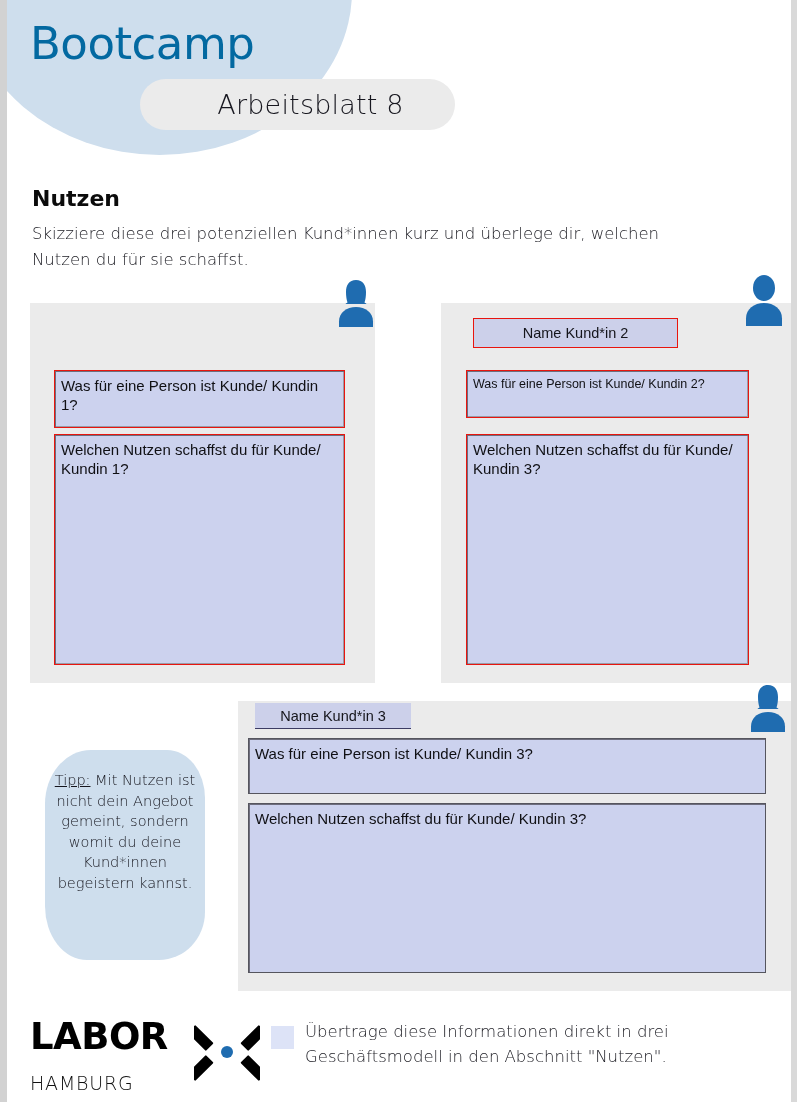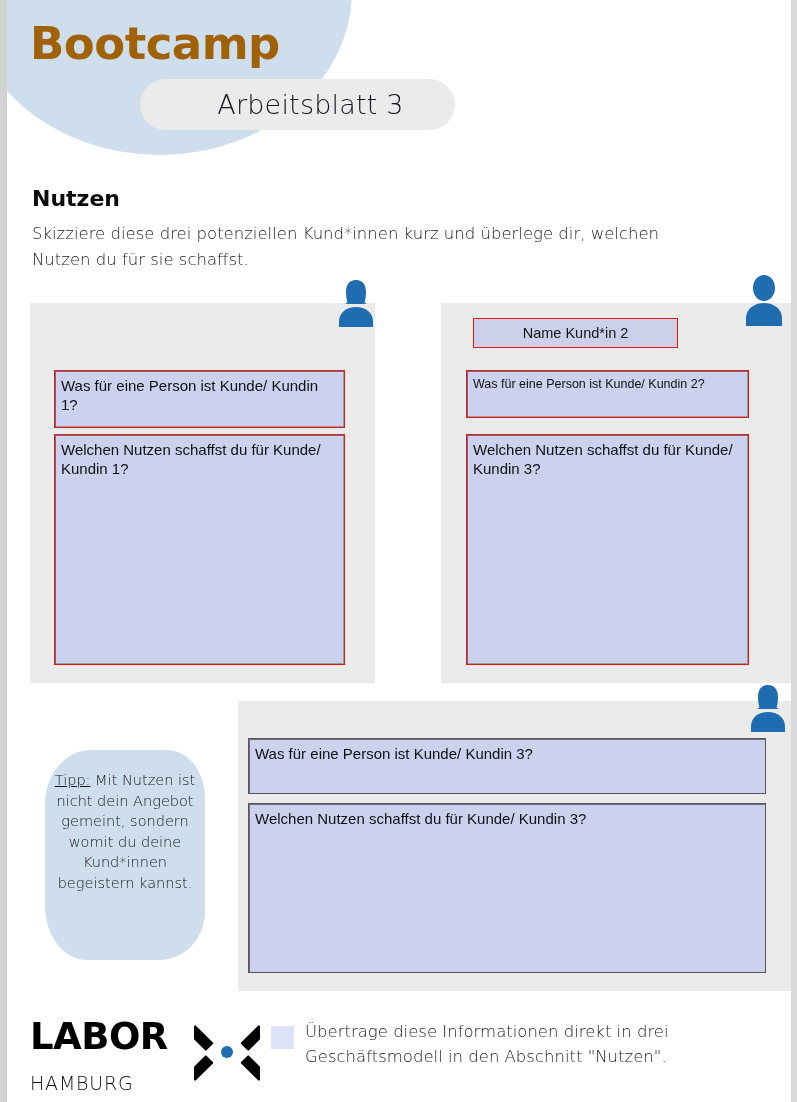--- a/index.html
+++ b/index.html
@@ -29,22 +29,22 @@
 
   
   .header-blob {
     position: absolute; left: -40px; top: -120px;
     width: 385px; height: 275px;
     background: #cedeed;
     border-radius: 0 0 52% 52% / 0 0 62% 62%;
   }
   .header-title {
     position: absolute; left: 23px; top: 17px;
-    font-size: 45px; font-weight: bold; letter-spacing: -0.5px;
-    color: #a16207;
+    font-size: 45px; font-weight: normal; letter-spacing: -0.5px;
+    color: #0369a1;
     font-family: "DejaVu Sans", sans-serif;
   }
   .header-pill {
     position: absolute; left: 133px; top: 79px;
     width: 315px; height: 51px;
     background: #ebebeb;
     border-radius: 26px;
   }
   .header-pill-label {
     position: absolute; left: 133px; top: 79px;
@@ -171,21 +171,21 @@
 <body>
 
 <div class="page-edge-left"></div>
 <div class="page-edge-right"></div>
 
 <div class="page-inner">
 
   <div class="header-blob"></div>
   <div class="header-title">Bootcamp</div>
   <div class="header-pill"></div>
-  <div class="header-pill-label">Arbeitsblatt 3</div>
+  <div class="header-pill-label">Arbeitsblatt 8</div>
 
   <div class="section-title">Nutzen</div>
   <div class="section-intro">Skizziere diese drei potenziellen Kund*innen kurz und überlege dir, welchen Nutzen du für sie schaffst.</div>
 
   <div class="card card-1"></div>
   <span class="person-icon p1">
     <svg width="48" height="50" viewBox="0 0 48 50">
       <path d="M24 3c-7 0-10 5-10 12 0 4 .5 8 1.5 10.5-1 .5-2 1-2 1.5h21c0-.5-1-1-2-1.5C33.5 23 34 19 34 15 34 8 31 3 24 3z" fill="#1f6cb0"></path>
       <path d="M24 30c-9.5 0-17 5.5-17 14.5V50h34v-5.5C41 35.5 33.5 30 24 30z" fill="#1f6cb0"></path>
     </svg>
@@ -204,20 +204,21 @@
   <div class="txt-box tb-2a small">Was für eine Person ist Kunde/ Kundin 2?</div>
   <div class="txt-box tb-2b">Welchen Nutzen schaffst du für Kunde/ Kundin 3?</div>
 
   <div class="card card-3"></div>
   <span class="person-icon p3">
     <svg width="48" height="50" viewBox="0 0 48 50">
       <path d="M24 3c-7 0-10 5-10 12 0 4 .5 8 1.5 10.5-1 .5-2 1-2 1.5h21c0-.5-1-1-2-1.5C33.5 23 34 19 34 15 34 8 31 3 24 3z" fill="#1f6cb0"></path>
       <path d="M24 30c-9.5 0-17 5.5-17 14.5V50h34v-5.5C41 35.5 33.5 30 24 30z" fill="#1f6cb0"></path>
     </svg>
   </span>
+  <div class="name-field nf-3">Name Kund*in 3</div>
   <div class="txt-box tb-3a plain">Was für eine Person ist Kunde/ Kundin 3?</div>
   <div class="txt-box tb-3b plain">Welchen Nutzen schaffst du für Kunde/ Kundin 3?</div>
 
   <div class="tipp-blob"></div>
   <div class="tipp-text"><u>Tipp:</u><span> Mit Nutzen ist nicht dein Angebot gemeint, sondern womit du deine Kund*innen begeistern kannst.</span></div>
 
   <div class="logo-wrap">
     <div class="logo-word">LABOR</div>
     <div class="logo-sub">HAMBURG</div>
   </div>

